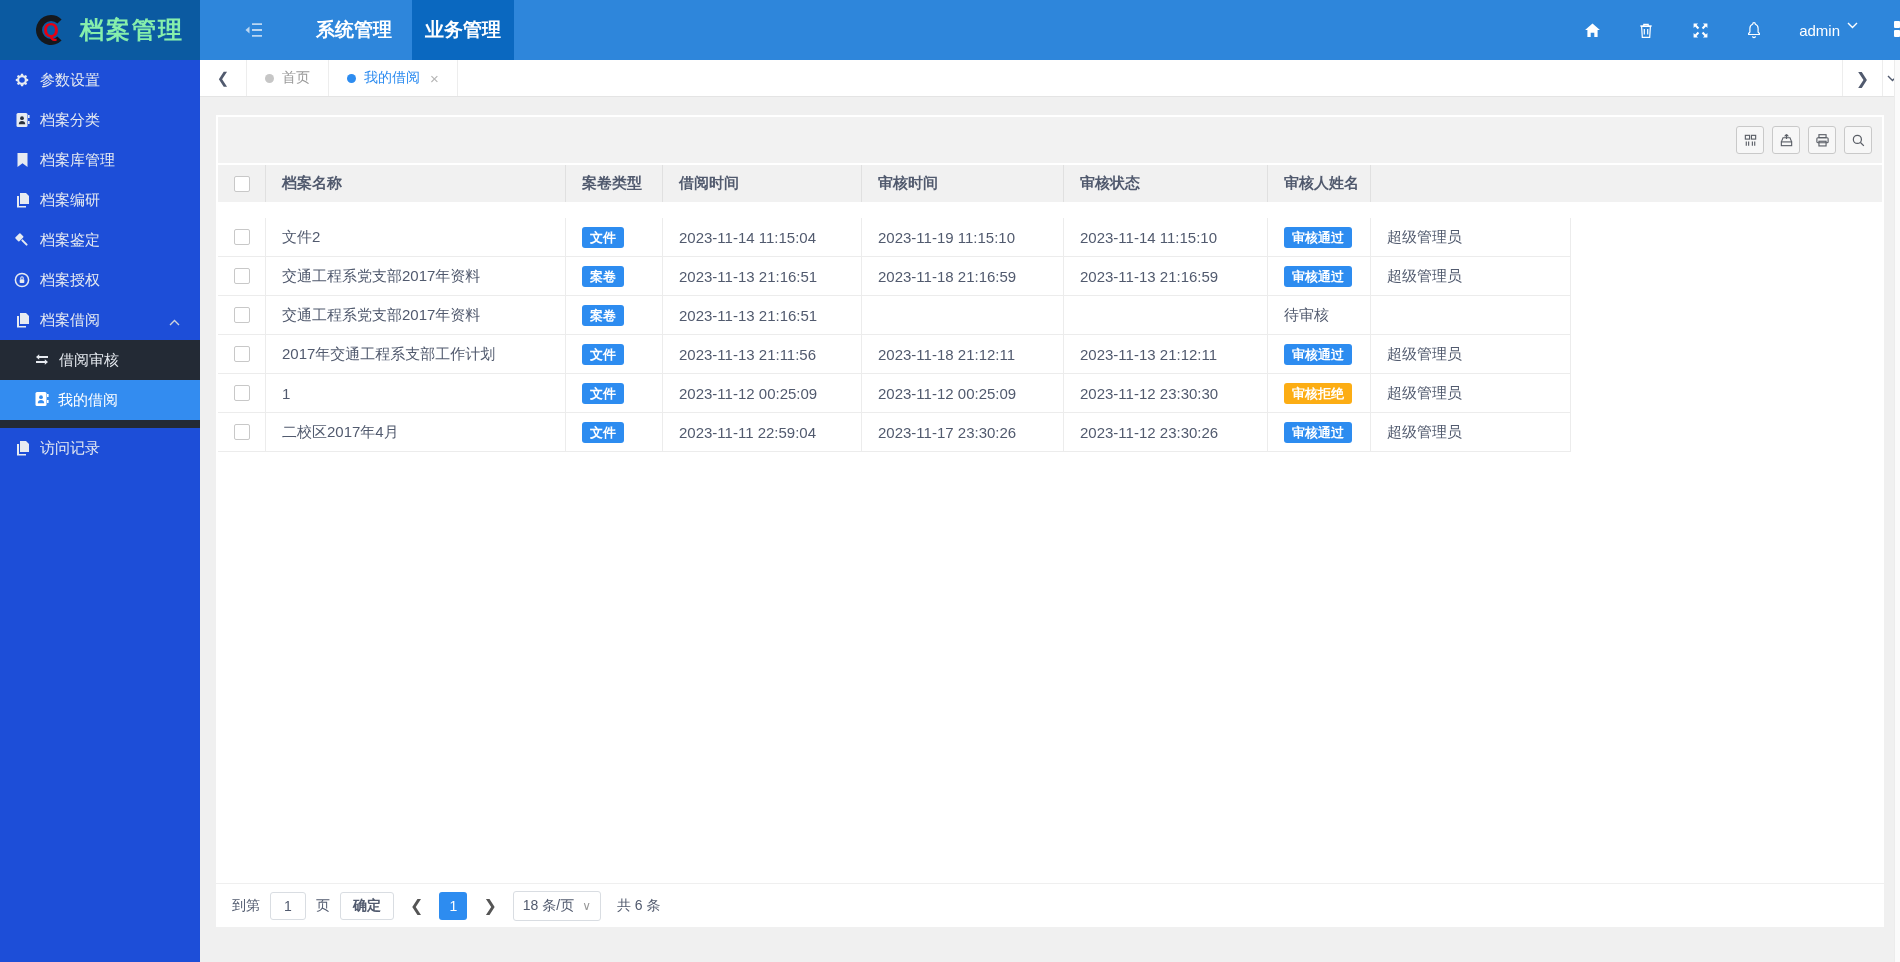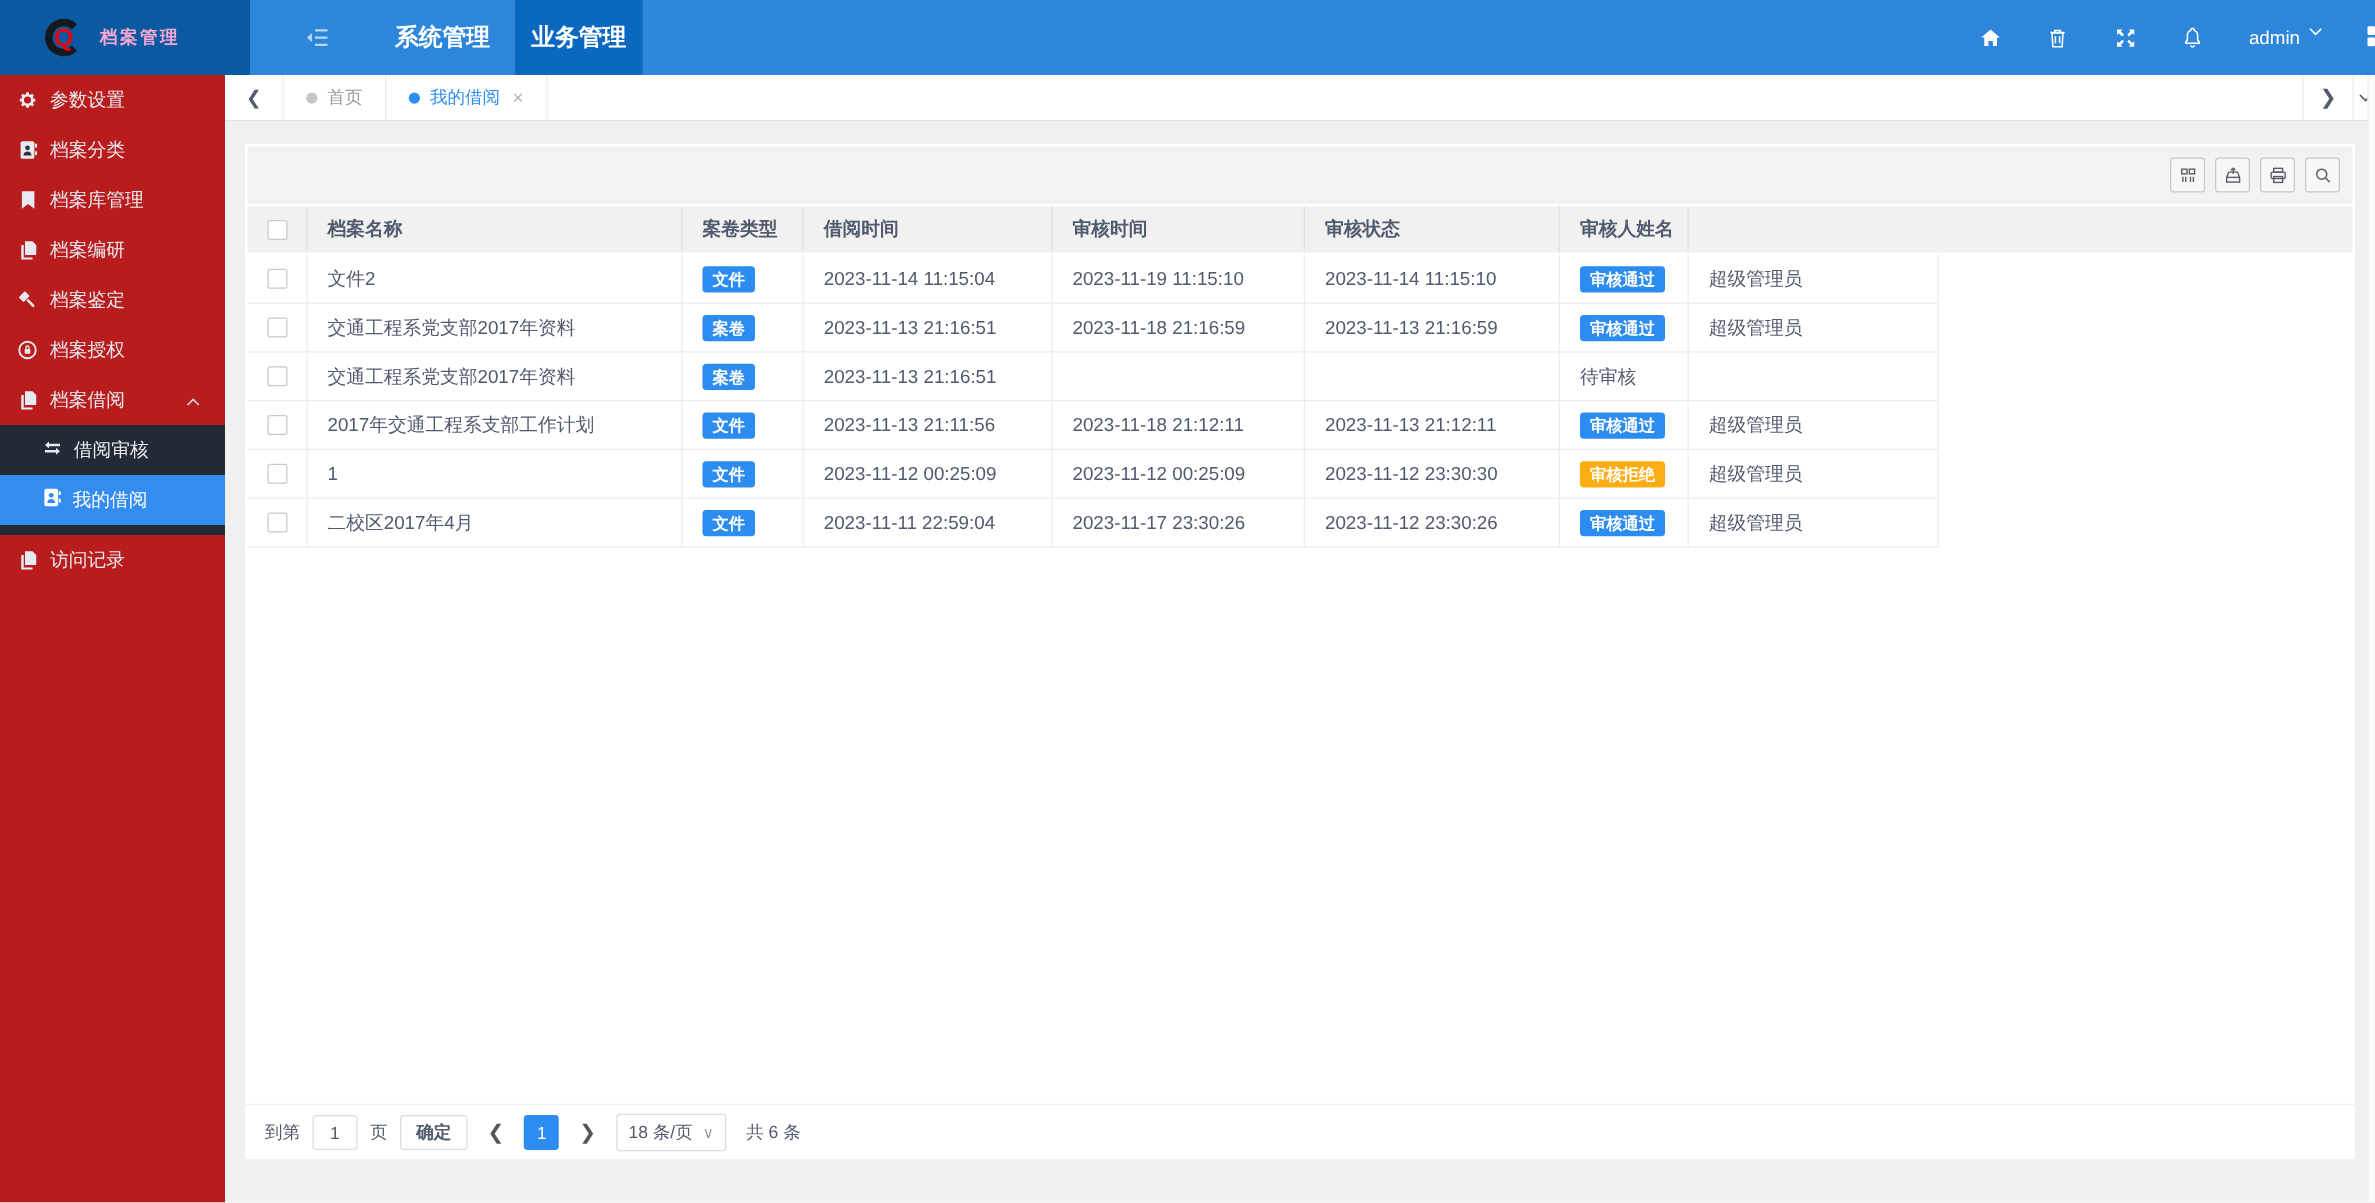--- a/index.html
+++ b/index.html
@@ -3,37 +3,37 @@
 <meta charset="utf-8">
 <style>
   * { margin:0; padding:0; box-sizing:border-box; }
   html,body { width:1900px; height:962px; overflow:hidden; font-family:"Liberation Sans","DejaVu Sans",sans-serif; background:#f0f0f0; }
   .app { width:1900px; height:962px; position:relative; }
 
   
   .header { height:60px; background:#2e86db; display:flex; align-items:stretch; overflow:hidden; }
   .logo-area { width:200px; background:#0b5aa1; display:flex; align-items:center; padding-left:34px; gap:12px; flex:none; }
   .logo-mark { width:34px; height:34px; flex:none; }
-  .logo-title { color:#f9a8d4; font-size:14px; font-weight:bold; letter-spacing:2px;text-align:center; }
+  .logo-title { color:#86efac; font-size:24px; font-weight:bold; letter-spacing:2px;text-align:center; }
   .header-main { flex:1; display:flex; align-items:stretch; }
   .collapse-btn { width:30px; margin-left:38px; margin-right:28px; display:flex; align-items:center; justify-content:center; cursor:pointer; }
   .top-menu { display:flex; align-items:stretch; }
   .menu-item { display:flex; align-items:center; padding:0 12px; color:#ffffff; font-size:19px; font-weight:bold; cursor:pointer; margin-left:8px; }
   .menu-item.active { background:#0a68c0; padding:0 13px; }
   .header-right { margin-left:auto; display:flex; align-items:center; gap:36px; padding-right:0; }
   .h-icon { width:18px; height:18px; display:flex; align-items:center; justify-content:center; cursor:pointer; }
   .admin-box { display:flex; align-items:flex-start; gap:7px; color:#fff; font-size:15px; cursor:pointer; }
   .edge-icon { width:10px; height:18px; position:relative; margin-right:-4px; }
   .edge-icon i { display:block; width:6px; height:7px; background:#fff; border-radius:1px; margin-bottom:2px; }
 
   
   .body-row { display:flex; height:902px; }
 
   
-  .sidebar { width:180px; flex:none; background:#b91c1c; color:#e7ebf1; }
+  .sidebar { width:200px; flex:none; background:#1d4ed8; color:#e7ebf1; }
   .side-item { height:40px; display:flex; align-items:center; padding-left:13px; gap:9px; font-size:15px; cursor:pointer; }
   .side-item .s-icon { width:18px; height:16px; display:flex; align-items:center; justify-content:center; flex:none; }
   .side-item .chev { margin-left:auto; margin-right:20px; }
   .submenu { background:#232a35; padding-bottom:8px; }
   .sub-item { height:40px; display:flex; align-items:center; padding-left:34px; gap:9px; font-size:15px; cursor:pointer; }
   .sub-item.active { background:#338cf0; color:#fff; }
 
   
   .content-col { flex:1; display:flex; flex-direction:column; min-width:0; }
 
@@ -54,21 +54,21 @@
   .main { flex:1; background:#f0f0f0; padding:18px 16px 35px 16px; }
   .card { background:#fff; height:100%; position:relative; padding-top:2px; }
 
   
   .toolbar { height:46px; background:#f2f2f2; margin:0 2px; display:flex; align-items:center; justify-content:flex-end; gap:8px; padding-right:10px; }
   .tool-btn { width:28px; height:28px; background:#f7f7f7; border:1px solid #c9c9c9; border-radius:3px; display:flex; align-items:center; justify-content:center; cursor:pointer; }
 
   
   .tbl { margin:0 2px; }
   .t-grid { display:grid; grid-template-columns:48px 300px 97px 199px 202px 204px 103px 200px 1fr; }
-  .t-head { background:#f1f1f1; height:37px; margin-top:2px; margin-bottom:2px; }
+  .t-head { background:#f1f1f1; height:37px; margin-top:2px; margin-bottom:16px; }
   .t-head .cell { display:flex; align-items:center; padding-left:16px; font-size:15px; font-weight:bold; color:#515a6e; border-right:1px solid #e0e0e0; }
   .t-head .cell.cb { justify-content:center; padding-left:0; }
   .t-head .cell.filler { border-right:none; }
   .t-row { height:39px; }
   .t-row .cell { display:flex; align-items:center; padding-left:16px; font-size:15px; color:#515a6e; border-right:1px solid #ececec; border-bottom:1px solid #ececec; overflow:hidden; white-space:nowrap; }
   .t-row .cell.cb { justify-content:center; padding-left:0; }
   .t-row .cell.filler { border:none; }
   .checkbox { width:16px; height:16px; border:1px solid #c8c8c8; border-radius:2px; background:#fff; cursor:pointer; }
   .badge { font-size:13px; color:#fff; border-radius:3px; padding:4px 8px; line-height:1;font-weight:bold; }
   .badge.blue { background:#2d8cf0; }

